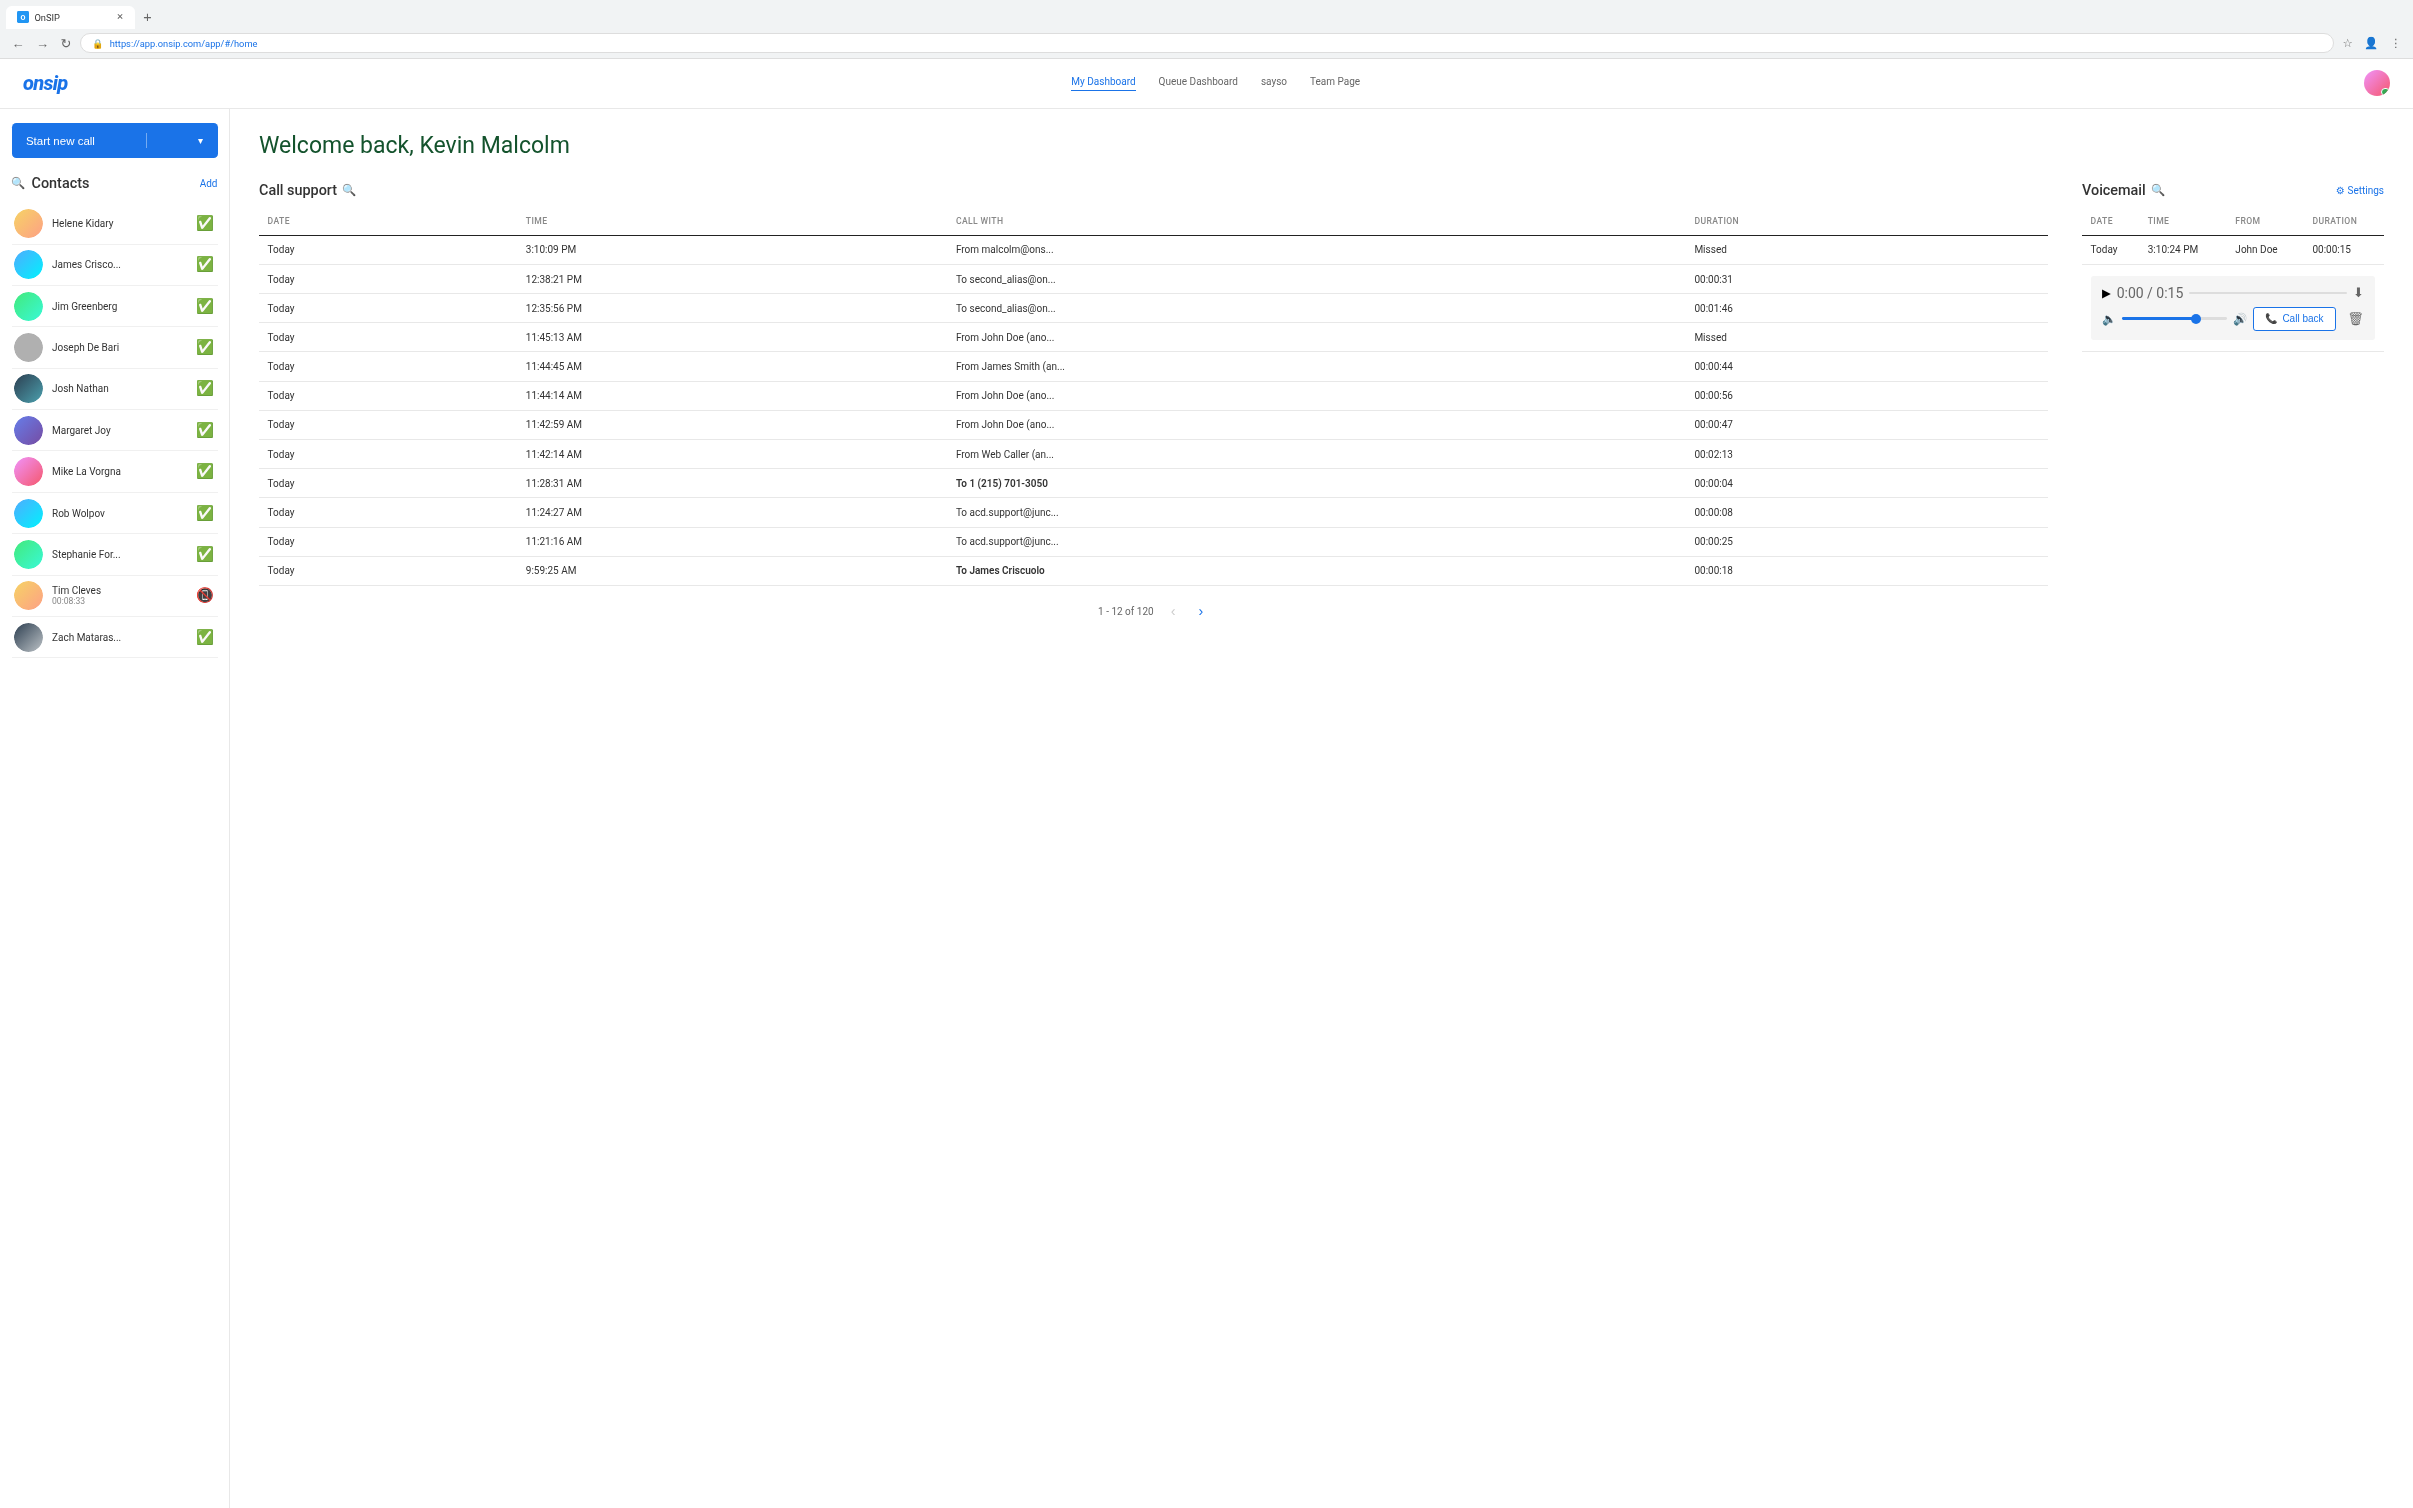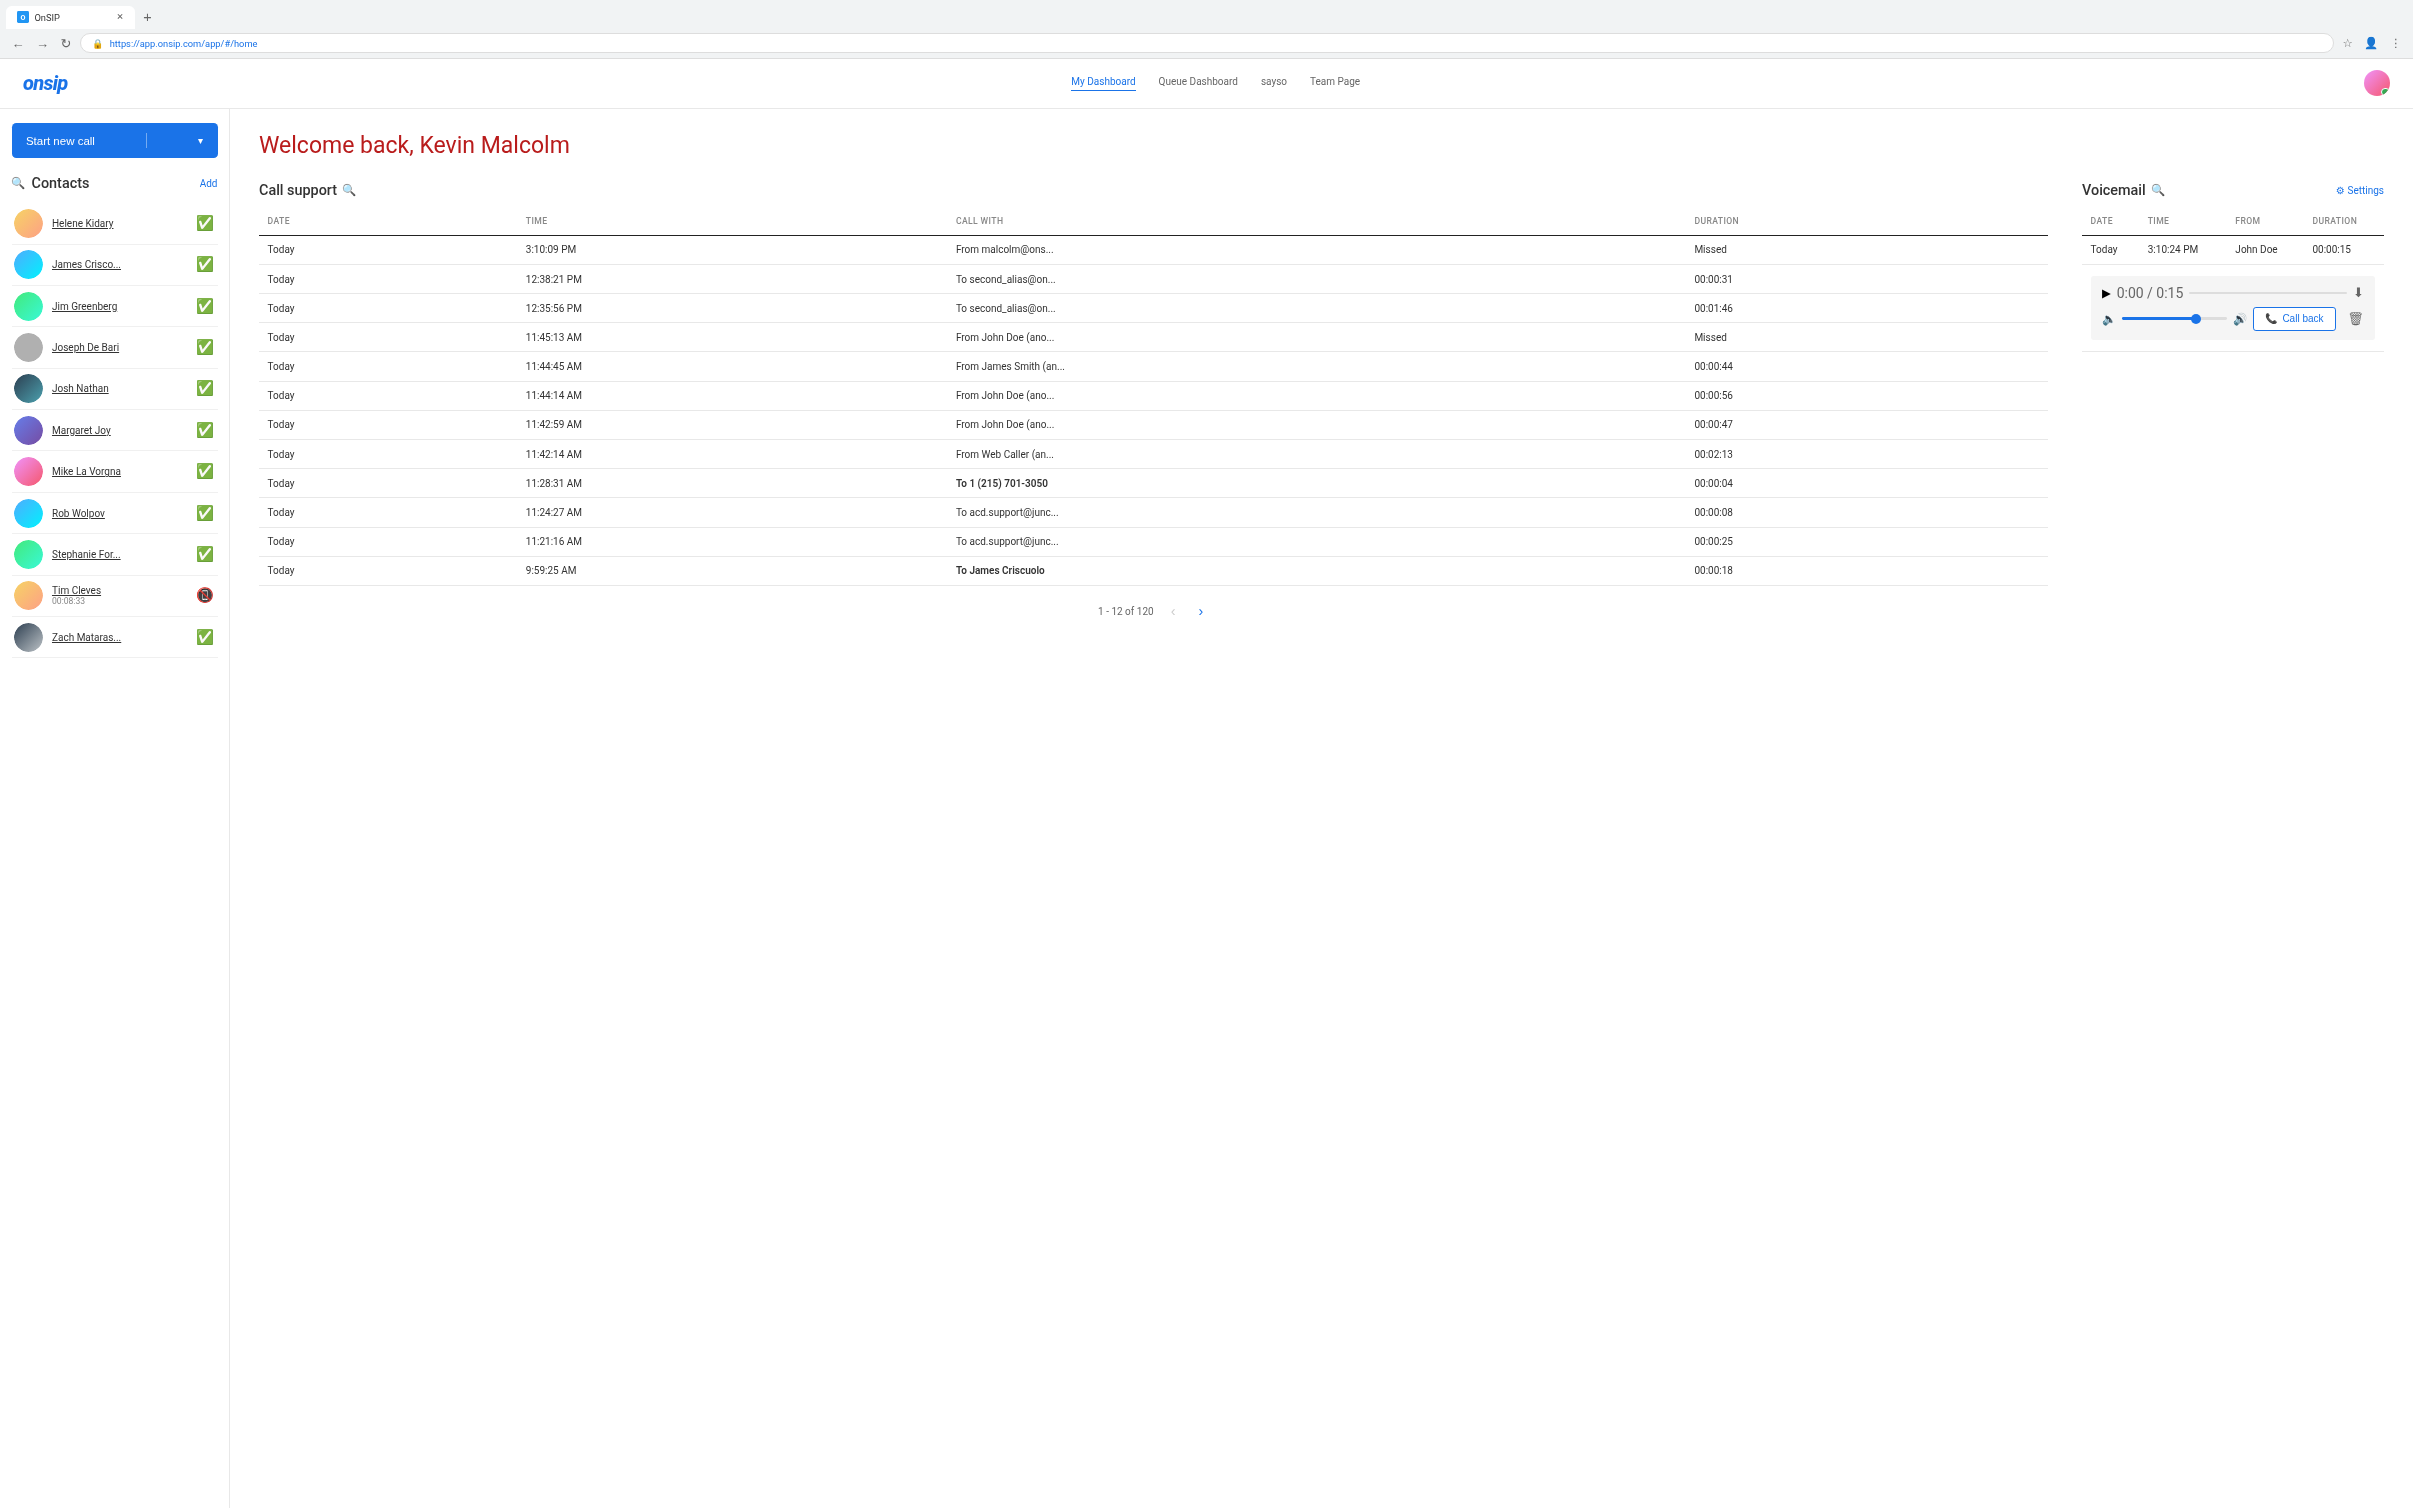--- a/index.html
+++ b/index.html
@@ -43,28 +43,28 @@
     .start-call-btn-divider { width: 0.7px; background: rgba(255,255,255,0.4); height: 14.4px; }
     .start-call-chevron { font-size: 10px; }
     .contacts-header { display: flex; align-items: center; justify-content: space-between; margin-bottom: 11.5px; }
     .contacts-title-group { display: flex; align-items: center; gap: 5.7px; }
     .search-icon { color: #1a73e8; font-size: 11.5px; }
     .contacts-title { font-size: 14.4px; font-weight: 500; }
     .add-link { color: #1a73e8; font-size: 10px; cursor: pointer; }
     .contact-item { display: flex; align-items: center; gap: 8.6px; padding: 5.7px 2.9px; border-bottom: 0.7px solid #f0f0f0; }
     .contact-avatar { width: 29px; height: 29px; border-radius: 50%; flex-shrink: 0; overflow: hidden; }
     .contact-avatar-img { width: 100%; height: 100%; background: linear-gradient(135deg, #667eea, #764ba2); border-radius: 50%; }
-    .contact-name { flex: 1; font-size: 10px; text-decoration: underline; }
+    .contact-name { flex: 1; font-size: 10px; }
     .contact-name-sub { font-size: 8.6px; color: #888; }
     .status-online { color: #34a853; font-size: 14.4px; }
     .status-busy { color: #ea4335; font-size: 14.4px; }
 
     
     .page-content { flex: 1; padding: 23px 29px; overflow-y: auto; }
-    .welcome-title { font-size: 23px; font-weight: 400; margin-bottom: 23px; color: #b91c1c; }
+    .welcome-title { font-size: 23px; font-weight: 400; margin-bottom: 23px; color: #14532d; }
 
     
     .two-col { display: flex; gap: 34px; }
     .col-left { flex: 1; min-width: 0; }
     .col-right { width: 302px; flex-shrink: 0; }
 
     
     .section-header { display: flex; align-items: center; gap: 5.7px; margin-bottom: 11.5px; }
     .section-title { font-size: 14.4px; font-weight: 500; }
     .section-search-icon { color: #1a73e8; font-size: 11.5px; cursor: pointer; }

